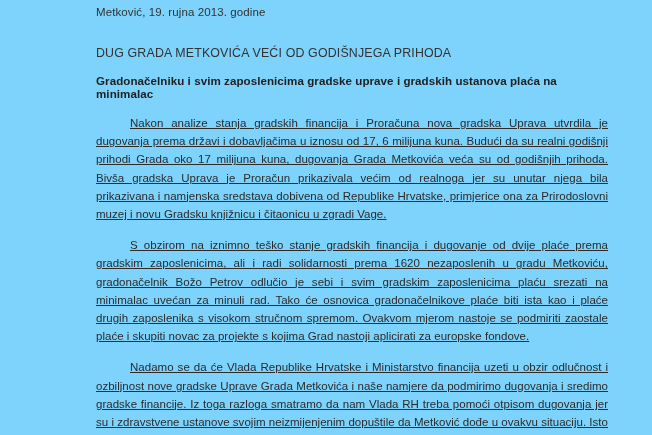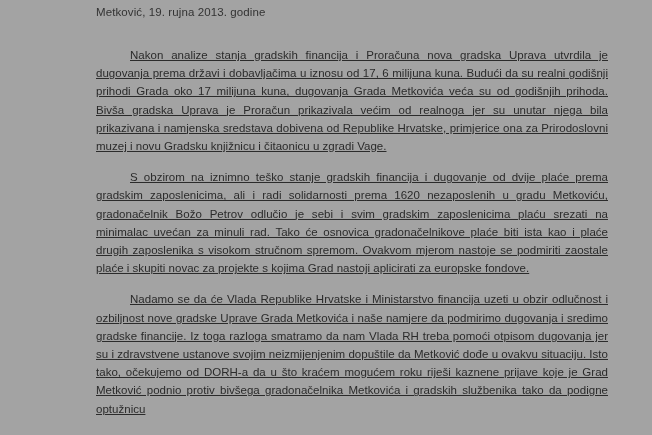--- a/index.html
+++ b/index.html
@@ -11,21 +11,21 @@
     height: 435px;
     background: #ffffff;
     font-family: "Liberation Sans", sans-serif;
     color: #2b2b2b;
     overflow: hidden;
   }
   .page {
     position: relative;
     width: 652px;
     height: 435px;
-    background: #a3a3a3;
+    background: #7dd3fc;
     box-sizing: border-box;
     padding: 6px 44px 0 96px;
   }
   .dateline {
     font-size: 11.5px;
     color: #333333;
     margin: 0 0 28px 0;
     letter-spacing: 0.1px;
   }
   .headline {
@@ -55,21 +55,23 @@
     margin-bottom: 0;
   }
 </style>
 </head>
 <body>
 
 <div class="page">
 
   <p class="dateline">Metković, 19. rujna 2013. godine</p>
 
+  <p class="headline">DUG GRADA METKOVIĆA VEĆI OD GODIŠNJEGA PRIHODA</p>
 
+  <p class="subhead">Gradonačelniku i svim zaposlenicima gradske uprave i gradskih ustanova plaća na minimalac</p>
 
   <p class="para">Nakon analize stanja gradskih financija i Proračuna nova gradska Uprava utvrdila je dugovanja prema državi i dobavljačima u iznosu od 17, 6 milijuna kuna. Budući da su realni godišnji prihodi Grada oko 17 milijuna kuna, dugovanja Grada Metkovića veća su od godišnjih prihoda. Bivša gradska Uprava je Proračun prikazivala većim od realnoga jer su unutar njega bila prikazivana i namjenska sredstava dobivena od Republike Hrvatske, primjerice ona za Prirodoslovni muzej i novu Gradsku knjižnicu i čitaonicu u zgradi Vage.</p>
 
   <p class="para">S obzirom na iznimno teško stanje gradskih financija i dugovanje od dvije plaće prema gradskim zaposlenicima, ali i radi solidarnosti prema 1620 nezaposlenih u gradu Metkoviću, gradonačelnik Božo Petrov odlučio je sebi i svim gradskim zaposlenicima plaću srezati na minimalac uvećan za minuli rad. Tako će osnovica gradonačelnikove plaće biti ista kao i plaće drugih zaposlenika s visokom stručnom spremom. Ovakvom mjerom nastoje se podmiriti zaostale plaće i skupiti novac za projekte s kojima Grad nastoji aplicirati za europske fondove.</p>
 
   <p class="para">Nadamo se da će Vlada Republike  Hrvatske i  Ministarstvo financija uzeti u obzir odlučnost  i ozbiljnost nove gradske Uprave  Grada Metkovića i naše namjere da podmirimo dugovanja i sredimo gradske financije.  Iz toga razloga smatramo  da nam Vlada RH treba pomoći otpisom dugovanja jer su i zdravstvene ustanove svojim neizmijenjenim dopuštile da Metković dođe u ovakvu situaciju. Isto tako, očekujemo  od DORH-a da u što kraćem mogućem roku riješi kaznene prijave koje je Grad Metković podnio protiv bivšega gradonačelnika Metkovića i gradskih službenika tako da podigne optužnicu</p>
 
 </div>
 
 </body></html>

